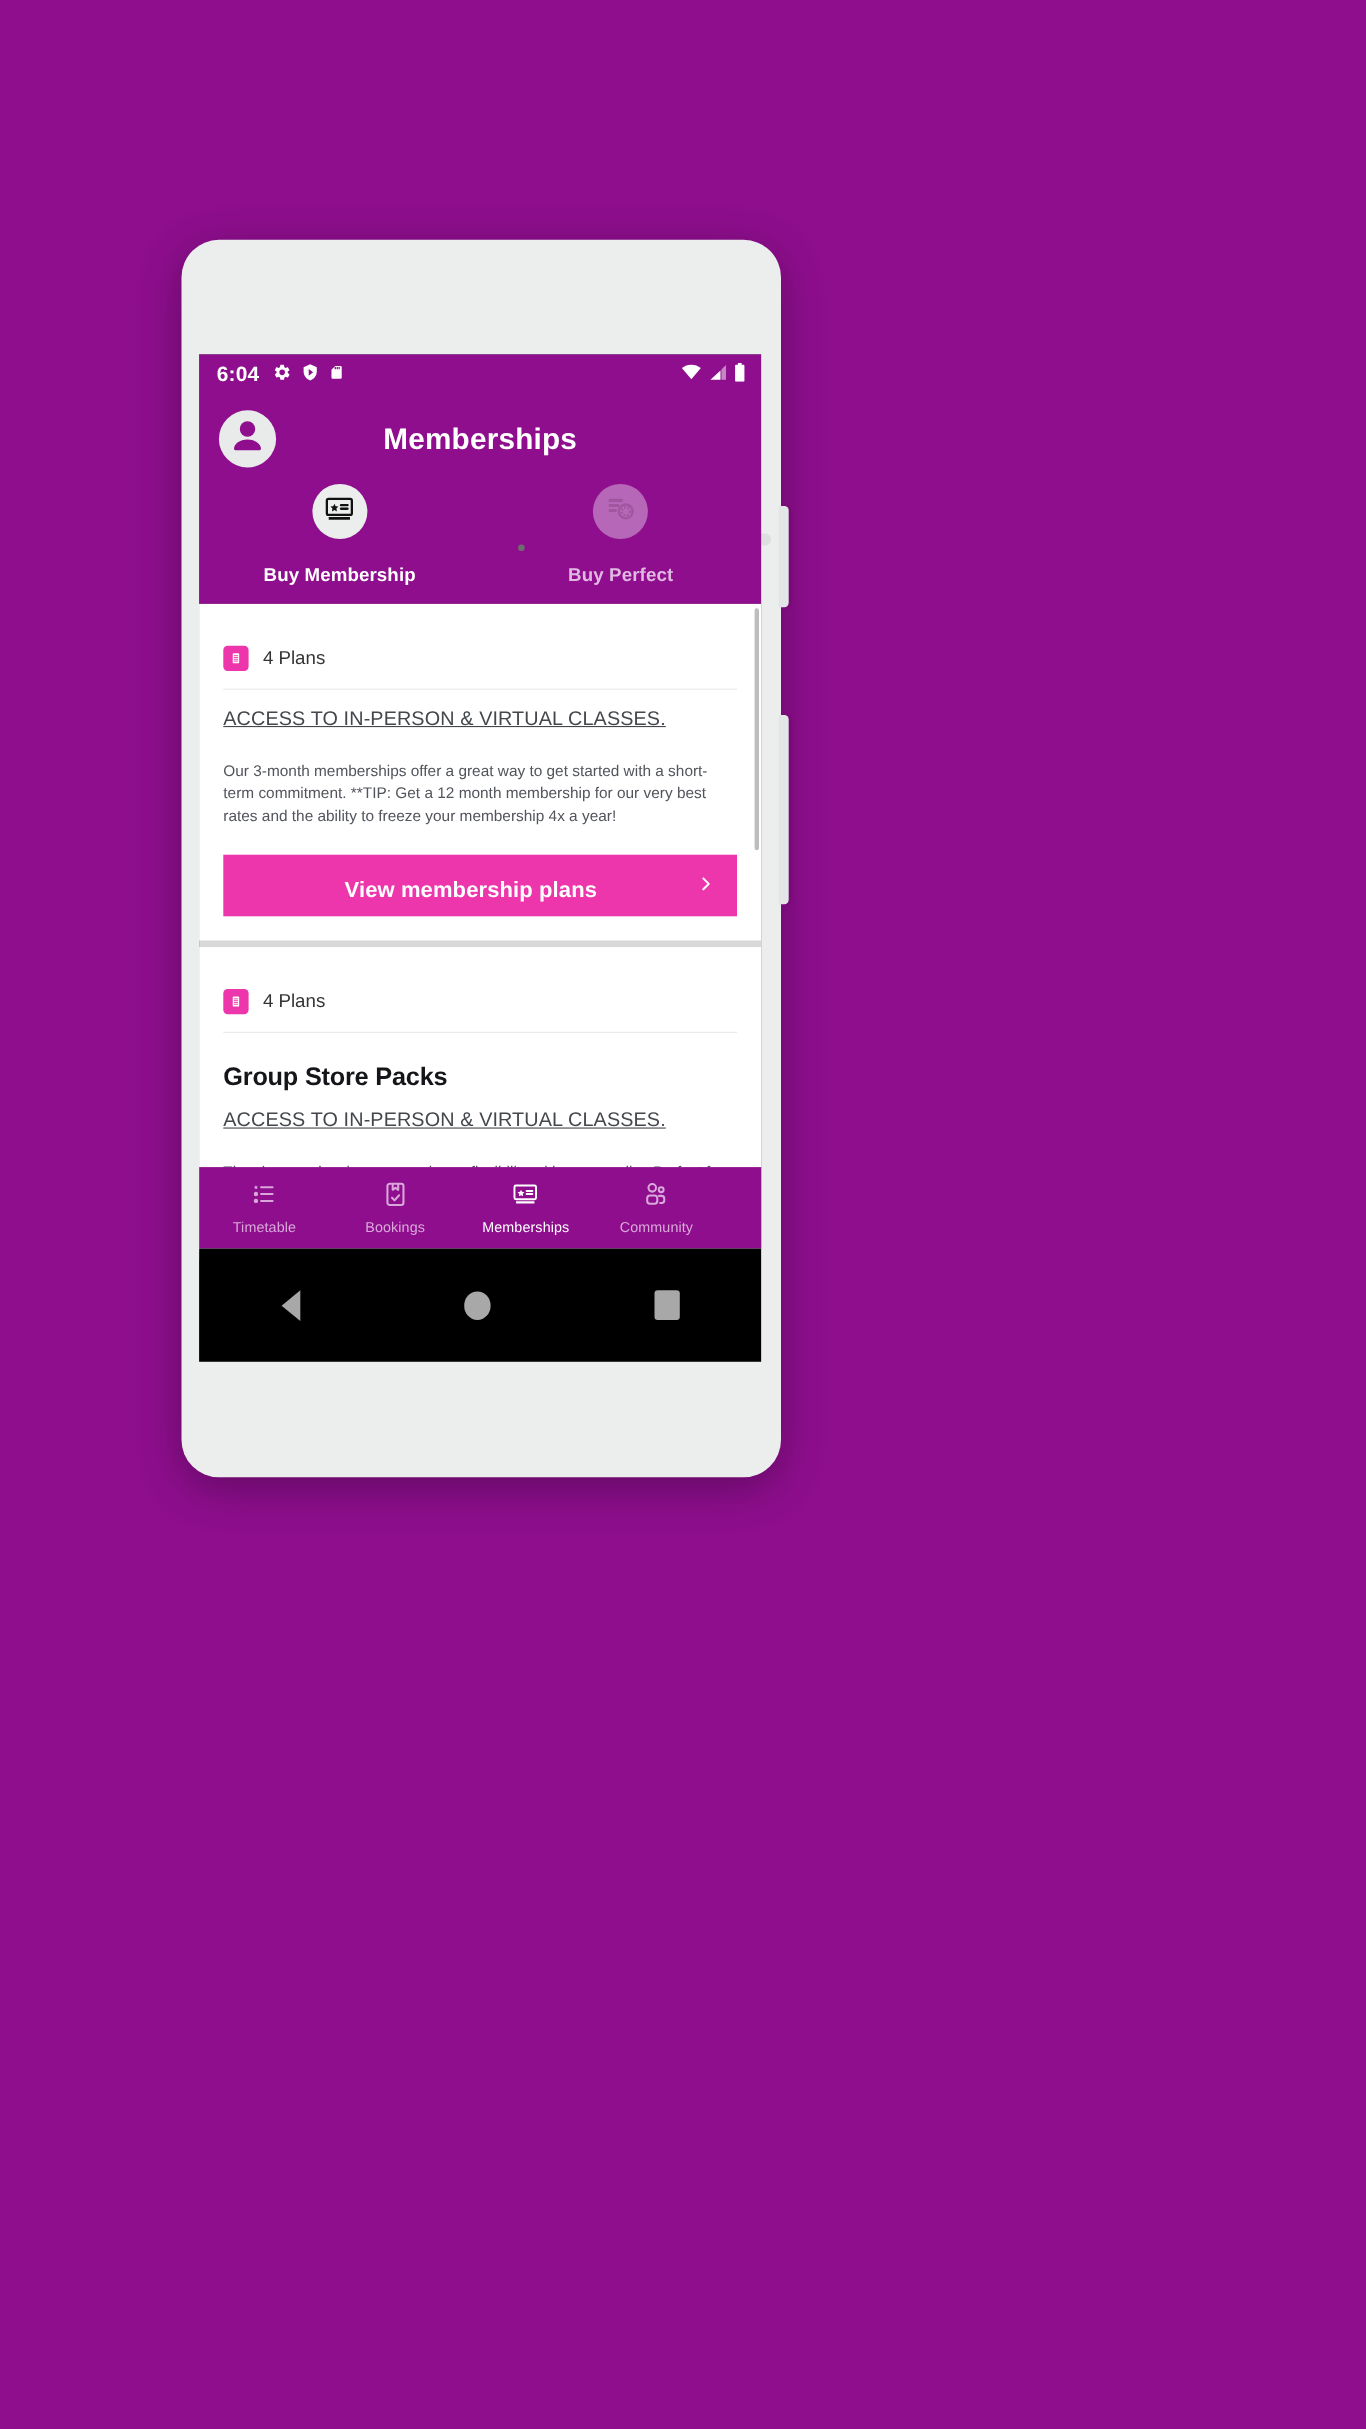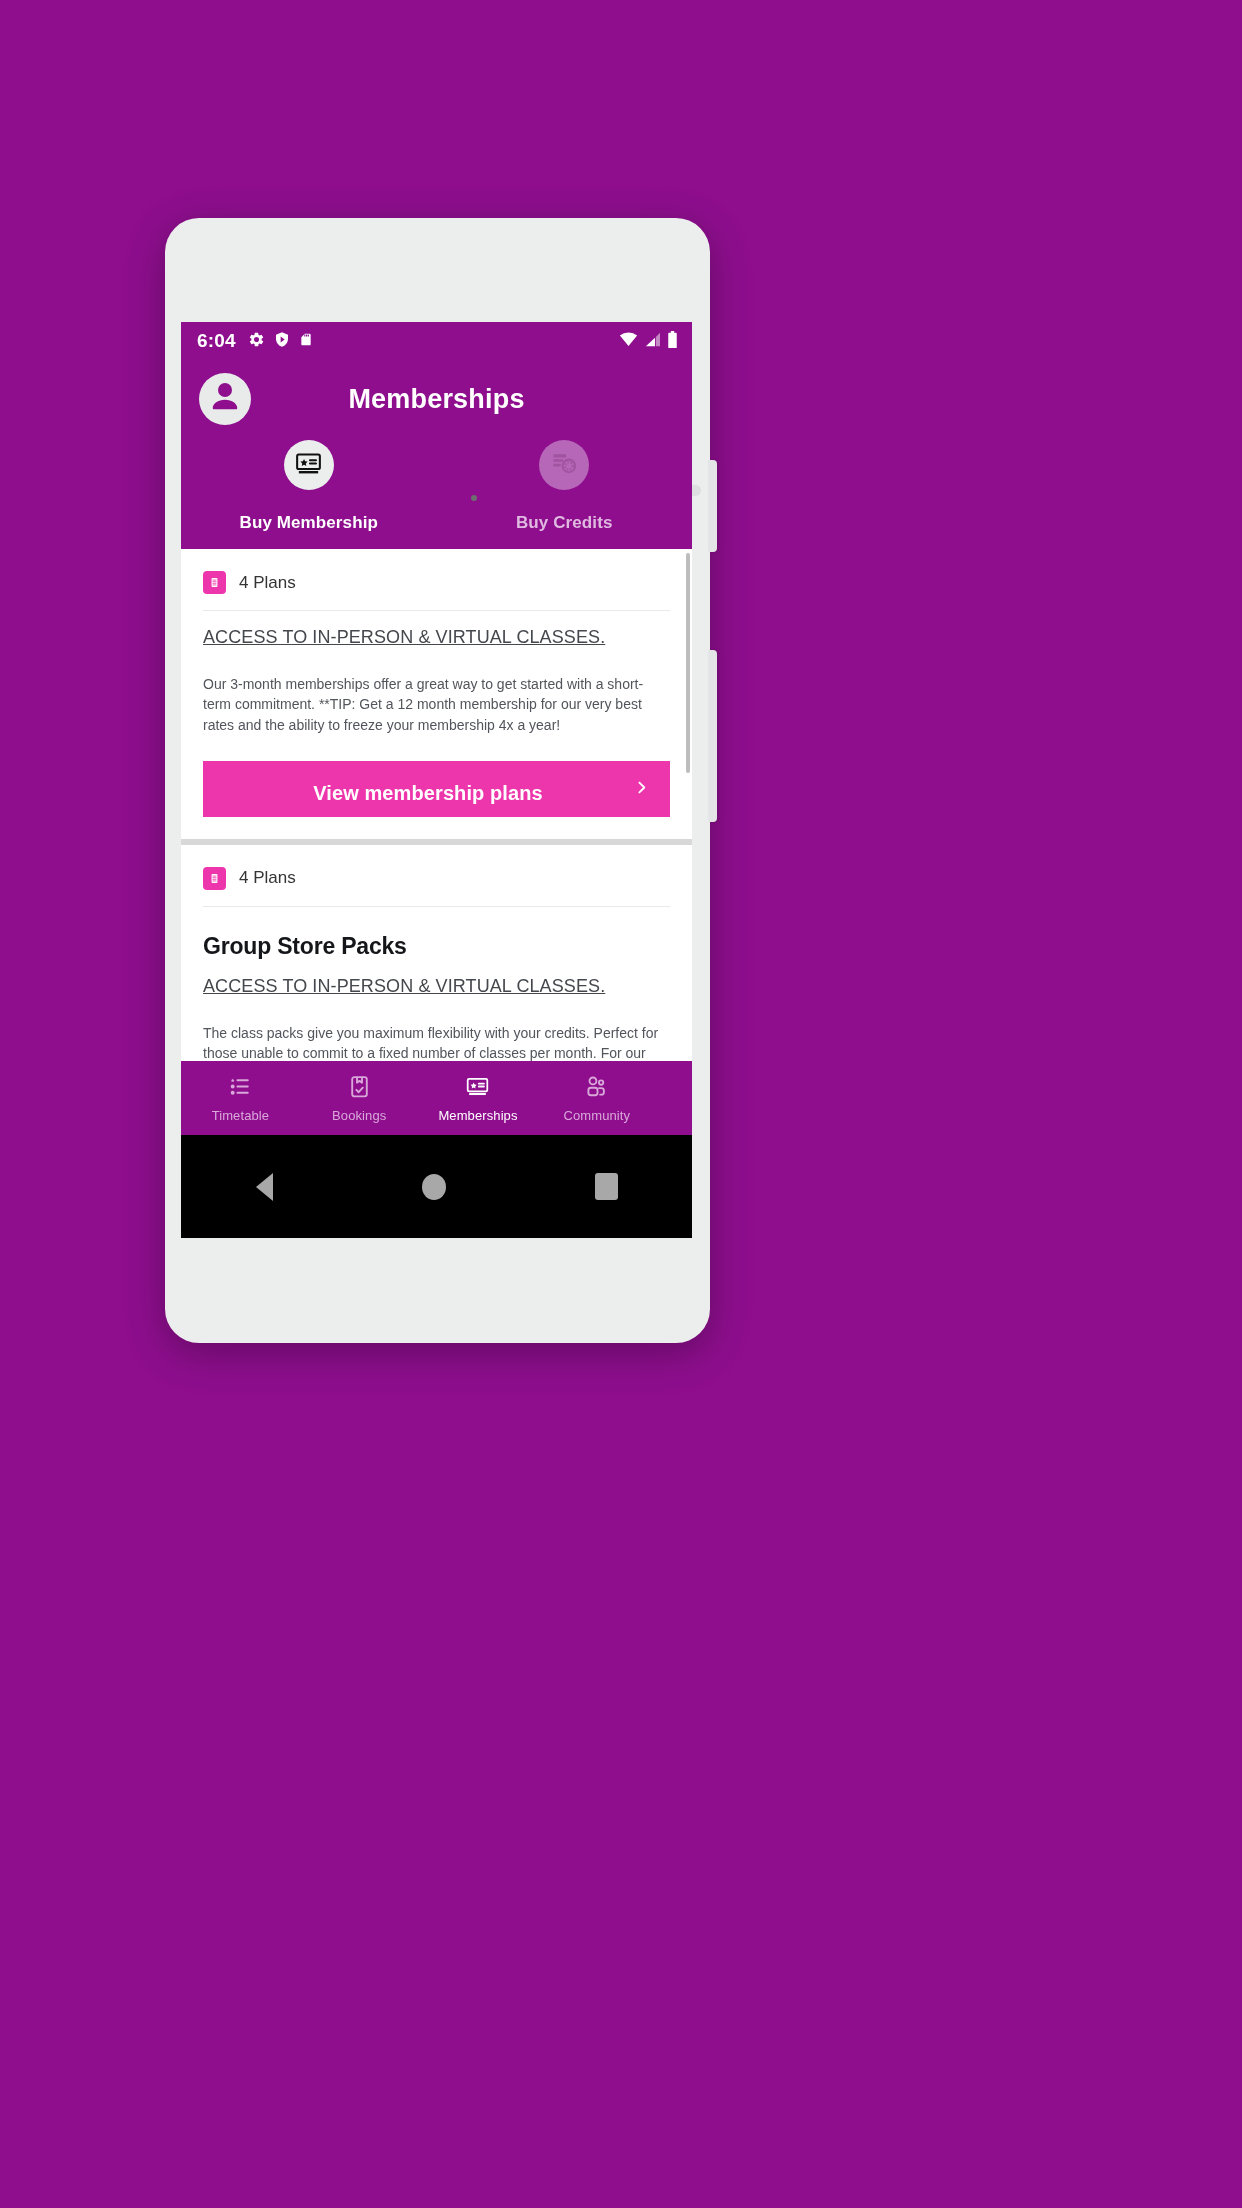--- a/index.html
+++ b/index.html
@@ -113,21 +113,21 @@
   }
   .tab.active .tab-label{ color:#ffffff; }
   .tab.inactive .tab-label{ color:#e0b9e0; }
 
   
   .content{
     background:#d8d8d8; position:relative;
     height:596px; overflow:hidden;
   }
   .card{
-    background:#fff; margin-bottom:6px; padding:0 0 22px;
+    background:#fff; margin-bottom:6px; padding:16px 0 22px;
   }
   .plans-row{
     display:flex; align-items:center; gap:13px;
     padding:22px 22px 16px;
   }
   .plans-icon{
     width:23px; height:23px; border-radius:4px;
     background:#ED35AC;
     display:flex; align-items:center; justify-content:center;
   }
@@ -281,21 +281,21 @@
           <span>
             <svg width="29" height="29" viewBox="0 0 24 24" fill="none" stroke="#a055a0" stroke-width="1.7">
               <rect x="2.8" y="4.4" width="10.5" height="2.6" rx=".6" fill="#a055a0" stroke="none"></rect>
               <rect x="2.8" y="8.4" width="8" height="2.2" rx=".5" fill="#a055a0" stroke="none"></rect>
               <rect x="2.8" y="12.2" width="6" height="2.2" rx=".5" fill="#a055a0" stroke="none"></rect>
               <circle cx="15.6" cy="14" r="5.2"></circle>
               <circle cx="15.6" cy="14" r="3.1" stroke-dasharray="1.3 1.3"></circle>
             </svg>
           </span>
         </div>
-        <div class="tab-label">Buy Credits</div>
+        <div class="tab-label">Buy Perfect</div>
       </div>
     </div>
   </div>
 
   <div class="content">
 
     <div class="card">
       <div class="plans-row">
         <div class="plans-icon">
           <svg width="13" height="13" viewBox="0 0 16 16" fill="none" stroke="#fff" stroke-width="1.3" stroke-linecap="round">

